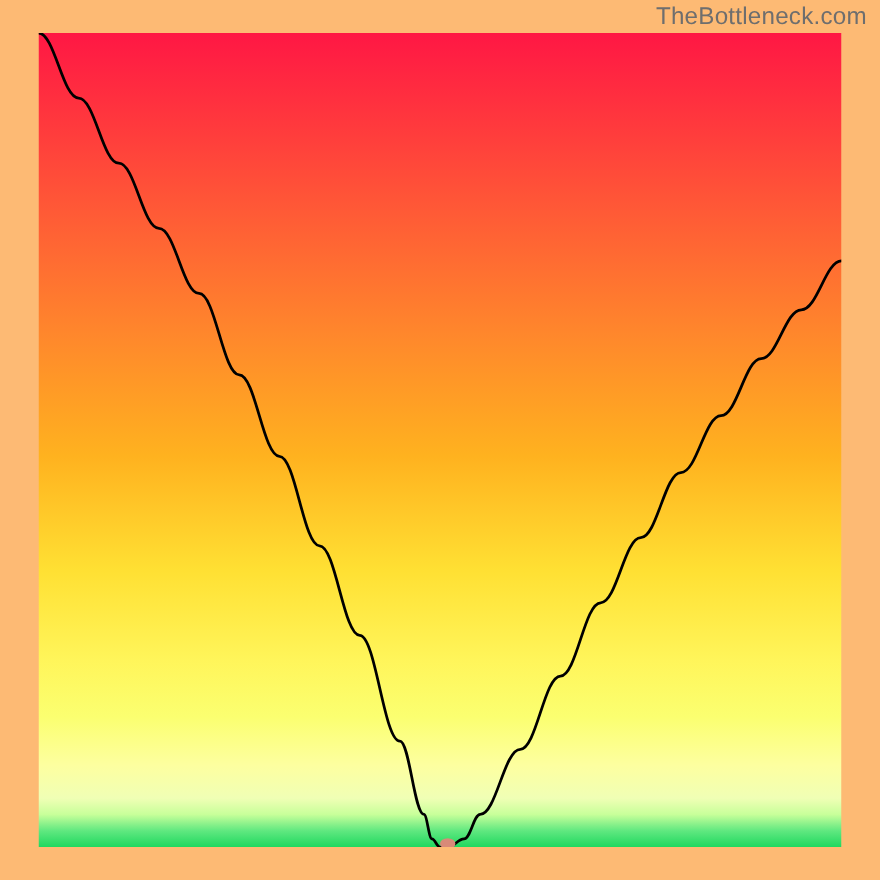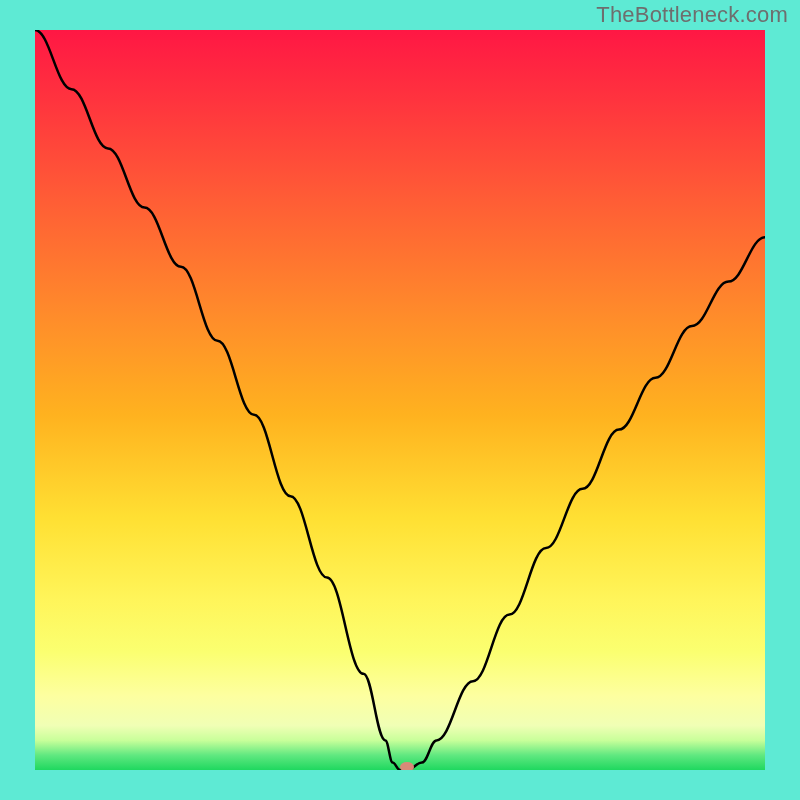--- a/index.html
+++ b/index.html
@@ -8,21 +8,21 @@
     width: 800px;
     height: 800px;
     background: #000;
     overflow: hidden;
     font-family: Arial, Helvetica, sans-serif;
   }
   .frame {
     position: relative;
     width: 800px;
     height: 800px;
-    background: #5eead4;
+    background: #fdba74;
   }
   .watermark {
     position: absolute;
     top: 2px;
     right: 12px;
     color: #6e6e6e;
     font-size: 22px;
     font-weight: 500;
     letter-spacing: 0.2px;
     user-select: none;

